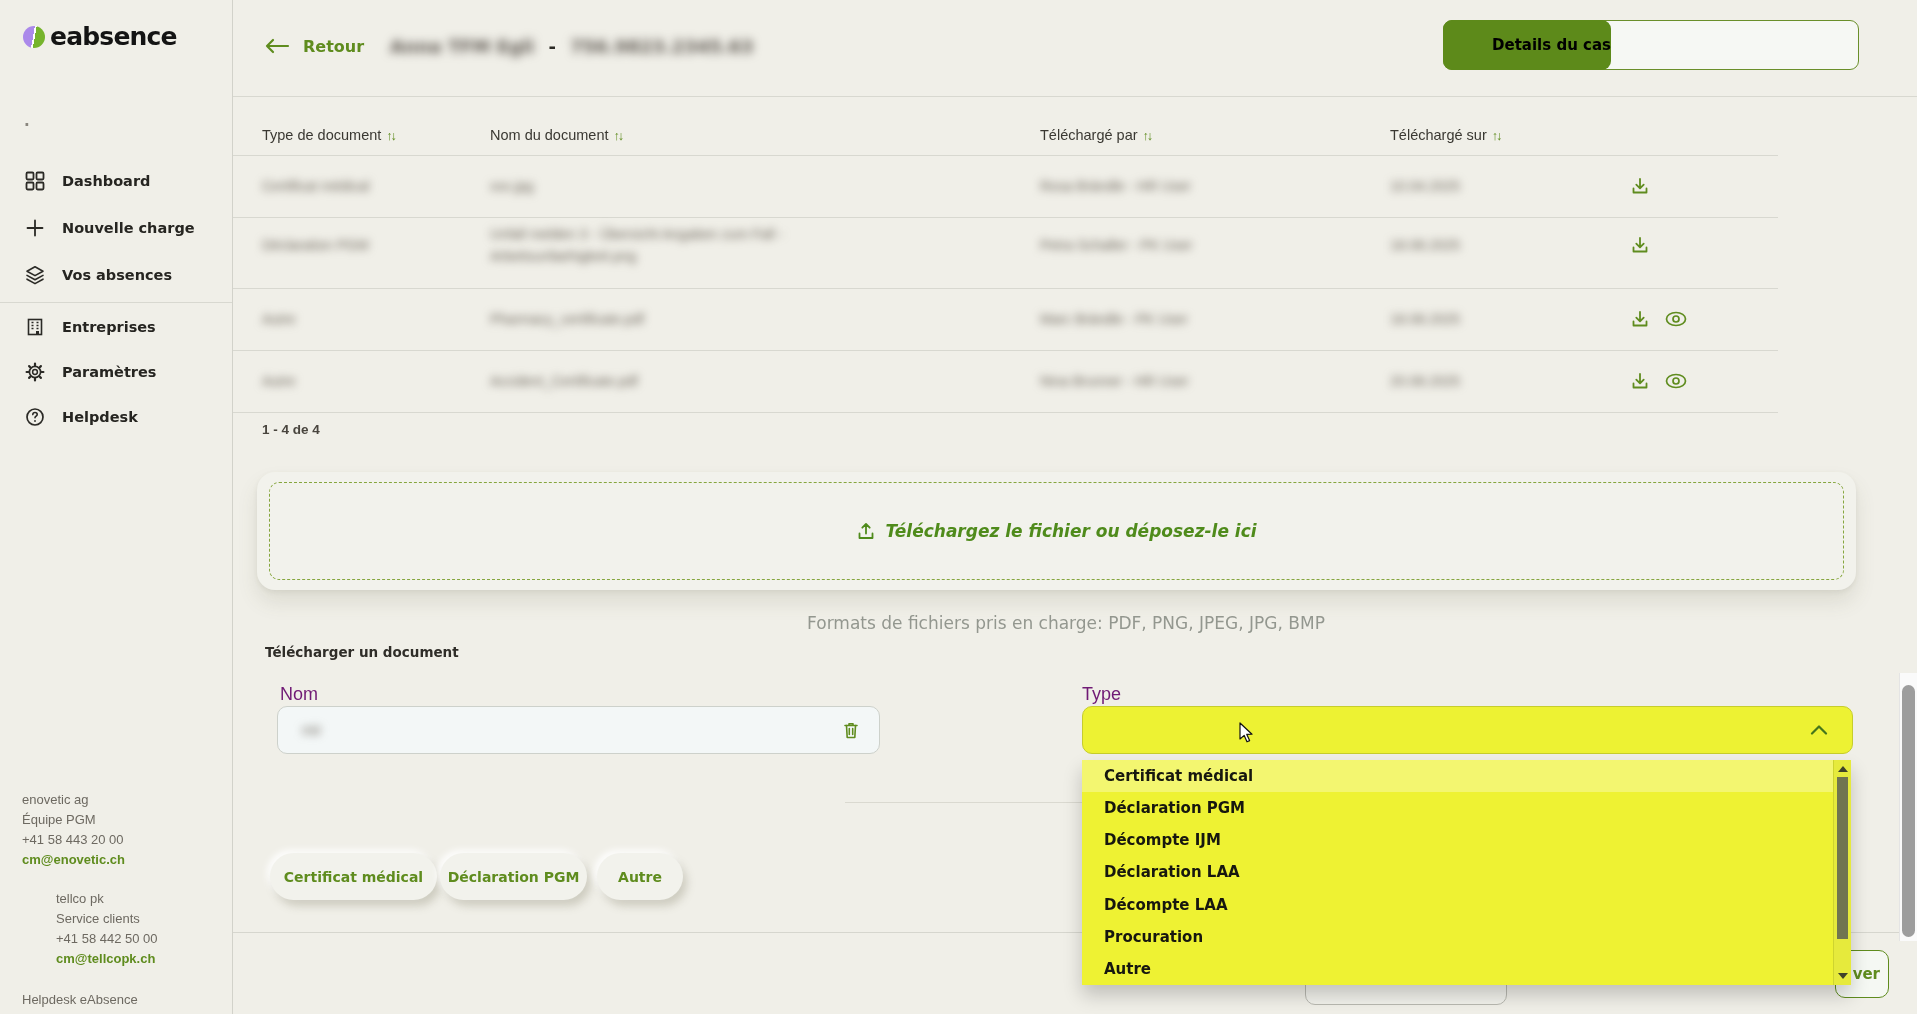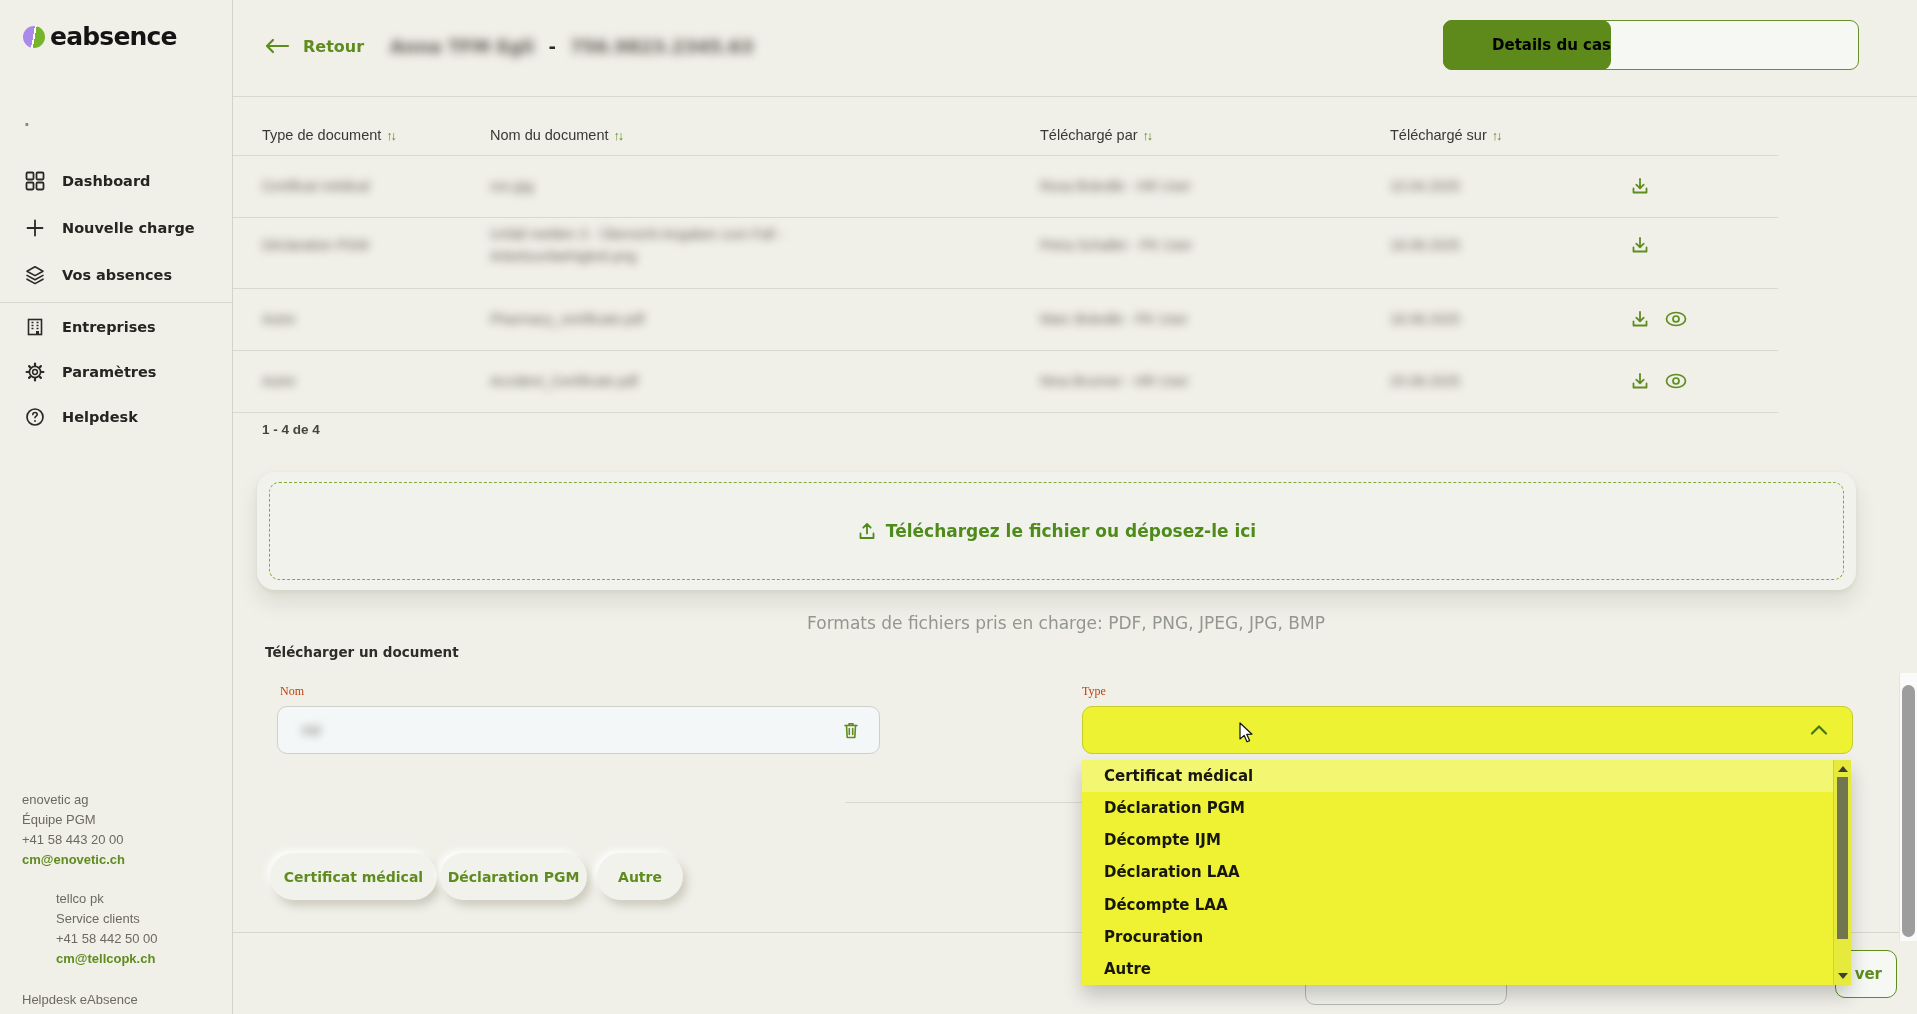--- a/index.html
+++ b/index.html
@@ -27,24 +27,24 @@
               justify-content:center;color:#5f8c1e;font-weight:700;font-size:15px;}
   
   .thead{position:absolute;font-family:"Liberation Sans",sans-serif;font-size:14.5px;color:#3a3832;cursor:pointer;}
   .sort{color:#5f8c1e;font-size:12.5px;letter-spacing:-2px;margin-left:5px;font-weight:700;}
   .cell{position:absolute;font-family:"Liberation Sans",sans-serif;font-size:14px;white-space:nowrap;}
   .rowicon{position:absolute;width:20px;height:20px;color:#5f8c1e;cursor:pointer;}
   
   .upcard{position:absolute;left:257px;top:472px;width:1599px;height:118px;background:#f2f2ec;border-radius:18px;
           box-shadow:0 12px 20px rgba(95,90,60,.13),0 2px 5px rgba(95,90,60,.08);}
   .updash{position:absolute;left:12px;top:10px;right:12px;bottom:10px;border:1.5px dashed #86a63e;border-radius:10px;
-          display:flex;align-items:center;justify-content:center;gap:9px;color:#4f8b1b;font-weight:700;font-size:17px;cursor:pointer;}
+          display:flex;align-items:center;justify-content:center;gap:9px;color:#4f8b1b;font-weight:700;font-size:17px;cursor:pointer;font-style:italic;}
   
   .fld{position:absolute;height:46px;background:#f3f7f7;border:1px solid #cdd1cb;border-radius:10px;}
-  .fld-label{position:absolute;font-family:Liberation Serif, serif;font-size:12px;color:#c2410c;}
+  .fld-label{position:absolute;font-family:Liberation Sans, sans-serif;font-size:18px;color:#701a75;}
   .chip{position:absolute;top:853px;height:47px;border-radius:24px;background:#f2f2ec;display:flex;align-items:center;
         justify-content:center;color:#5f8c1e;font-weight:600;font-size:14px;cursor:pointer;
         box-shadow:4px 6px 9px rgba(120,115,90,.28),-3px -3px 7px rgba(255,255,255,.95);}
   .btn-outline-green{background:#f5f8f3;border:1.5px solid #5f8c1e;color:#5f8c1e;font-weight:700;
         display:flex;align-items:center;justify-content:center;cursor:pointer;}
   
   .menu{position:absolute;left:1082px;top:760px;width:769px;height:225px;background:#eef233;z-index:40;
         box-shadow:0 10px 18px rgba(0,0,0,.20);}
   .opt{height:32.14px;display:flex;align-items:center;padding-left:22px;font-size:15px;font-weight:600;color:#17170f;cursor:pointer;}
   .opt:first-child{background:rgba(255,255,255,.30);}
@@ -306,21 +306,21 @@
   </div>
   <div class="chip" style="left:597px;width:86px;">
     <span>Autre</span>
   </div>
 
   <div class="hline" style="left:233px;top:932px;width:1684px;background:#d6d6ce;"></div>
 
 
   <div class="abs" style="left:1305px;top:957px;width:200px;height:46px;border:1.5px solid #b9b9b1;border-radius:10px;background:#f2f2ec;z-index:10;"></div>
 
-  <div class="abs btn-outline-green" style="left:1835px;top:950px;width:62px;height:48px;border-radius:10px;font-size:15px;z-index:10;justify-content:flex-end;padding-right:14px;box-sizing:border-box;">
+  <div class="abs btn-outline-green" style="left:1835px;top:950px;width:54px;height:48px;border-radius:10px;font-size:15px;z-index:10;justify-content:flex-end;padding-right:8px;box-sizing:border-box;">
     <span>ver</span>
   </div>
 
   <div class="menu">
     <div class="opt">Certificat médical</div>
     <div class="opt">Déclaration PGM</div>
     <div class="opt">Décompte IJM</div>
     <div class="opt">Déclaration LAA</div>
     <div class="opt">Décompte LAA</div>
     <div class="opt">Procuration</div>

